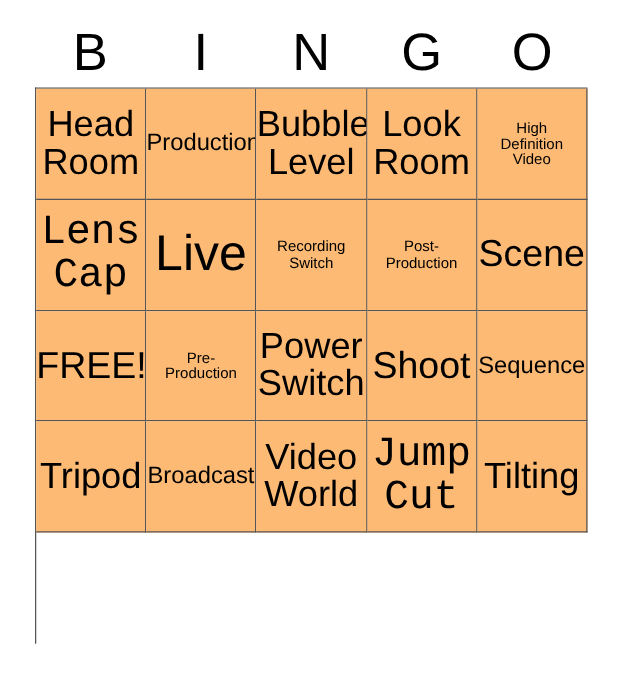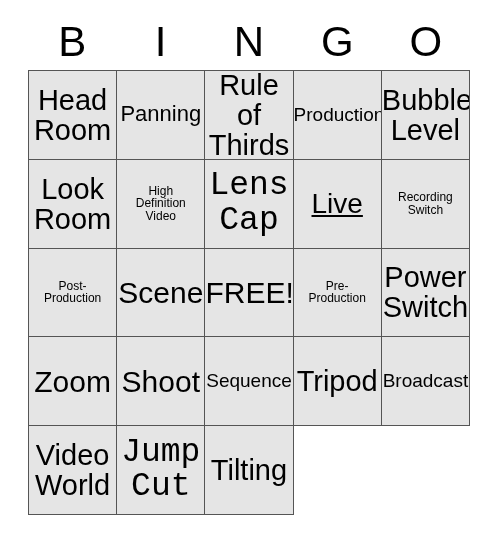--- a/index.html
+++ b/index.html
@@ -52,32 +52,32 @@
   }
   .cell {
     border-right: 1px solid #555555;
     border-bottom: 1px solid #555555;
     box-sizing: border-box;
     display: flex;
     align-items: center;
     justify-content: center;
     text-align: center;
     overflow: hidden;
-    background: #e5e5e5;
+    background: #fdba74;
   }
   .cell-text {
     color: #000000;
     line-height: 1.04;
     padding: 0 1px;
     white-space: pre-line;
     display: block;
     width: 100%;
   }
   
-  .s-xxl { font-size: 28px; text-decoration: underline; }
+  .s-xxl { font-size: 40px; }
   .s-xl  { font-size: 33px; font-family: Liberation Mono, monospace; }
   .s-lg  { font-size: 30px; }
   .s-md  { font-size: 29px; }
   .s-sm  { font-size: 22px; }
   .s-xs  { font-size: 19px; }
   .s-xxs { font-size: 12px; }
 </style>
 </head>
 <body>
 
@@ -89,27 +89,20 @@
     <div class="header-letter">N</div>
     <div class="header-letter">G</div>
     <div class="header-letter">O</div>
   </div>
 
   <div id="grid">
 
     <div class="cell">
         <span class="cell-text s-md">Head
 Room</span>
-      </div>
-    <div class="cell">
-        <span class="cell-text s-sm">Panning</span>
-      </div>
-    <div class="cell">
-        <span class="cell-text s-md">Rule of
-Thirds</span>
       </div>
     <div class="cell">
         <span class="cell-text s-xs">Production</span>
       </div>
     <div class="cell">
         <span class="cell-text s-md">Bubble-
 Level</span>
       </div>
 
     <div class="cell">
@@ -146,23 +139,20 @@
     <div class="cell">
         <span class="cell-text s-xxs">Pre-
 Production</span>
       </div>
 
     <div class="cell">
         <span class="cell-text s-md">Power
 Switch</span>
       </div>
     <div class="cell">
-        <span class="cell-text s-lg">Zoom</span>
-      </div>
-    <div class="cell">
         <span class="cell-text s-lg">Shoot</span>
       </div>
     <div class="cell">
         <span class="cell-text s-xs">Sequence</span>
       </div>
     <div class="cell">
         <span class="cell-text s-md">Tripod</span>
       </div>
 
     <div class="cell">

